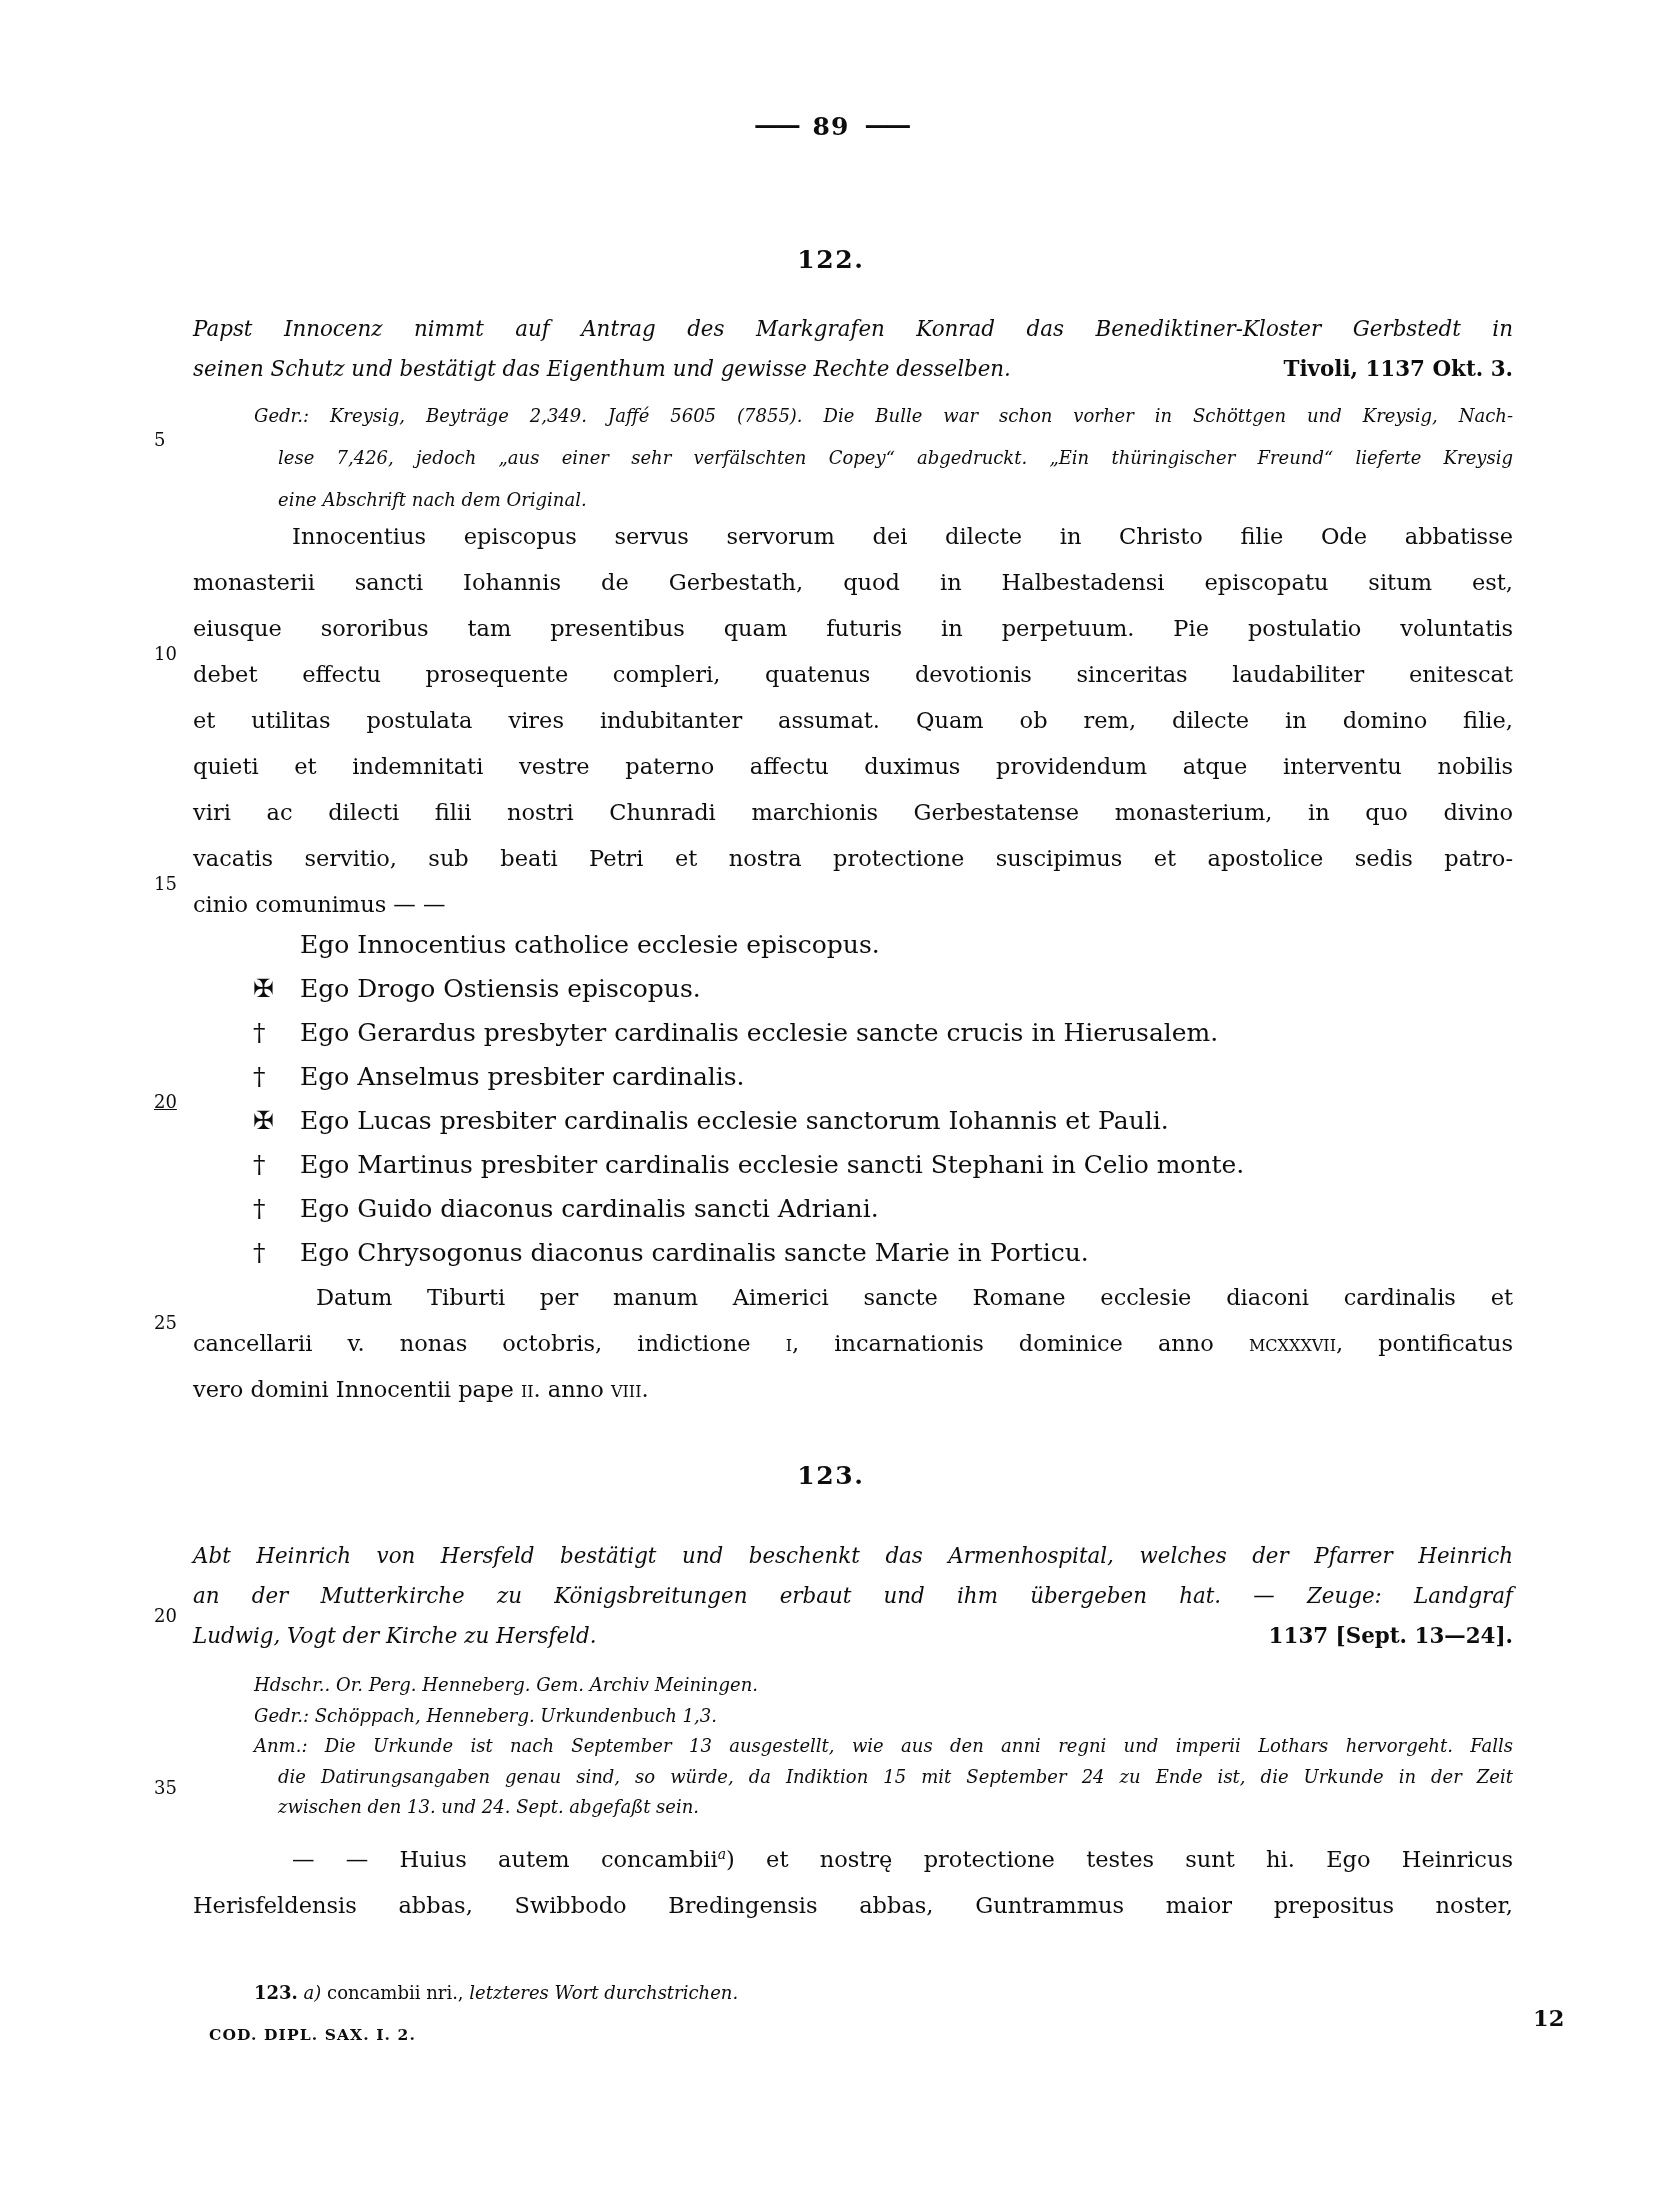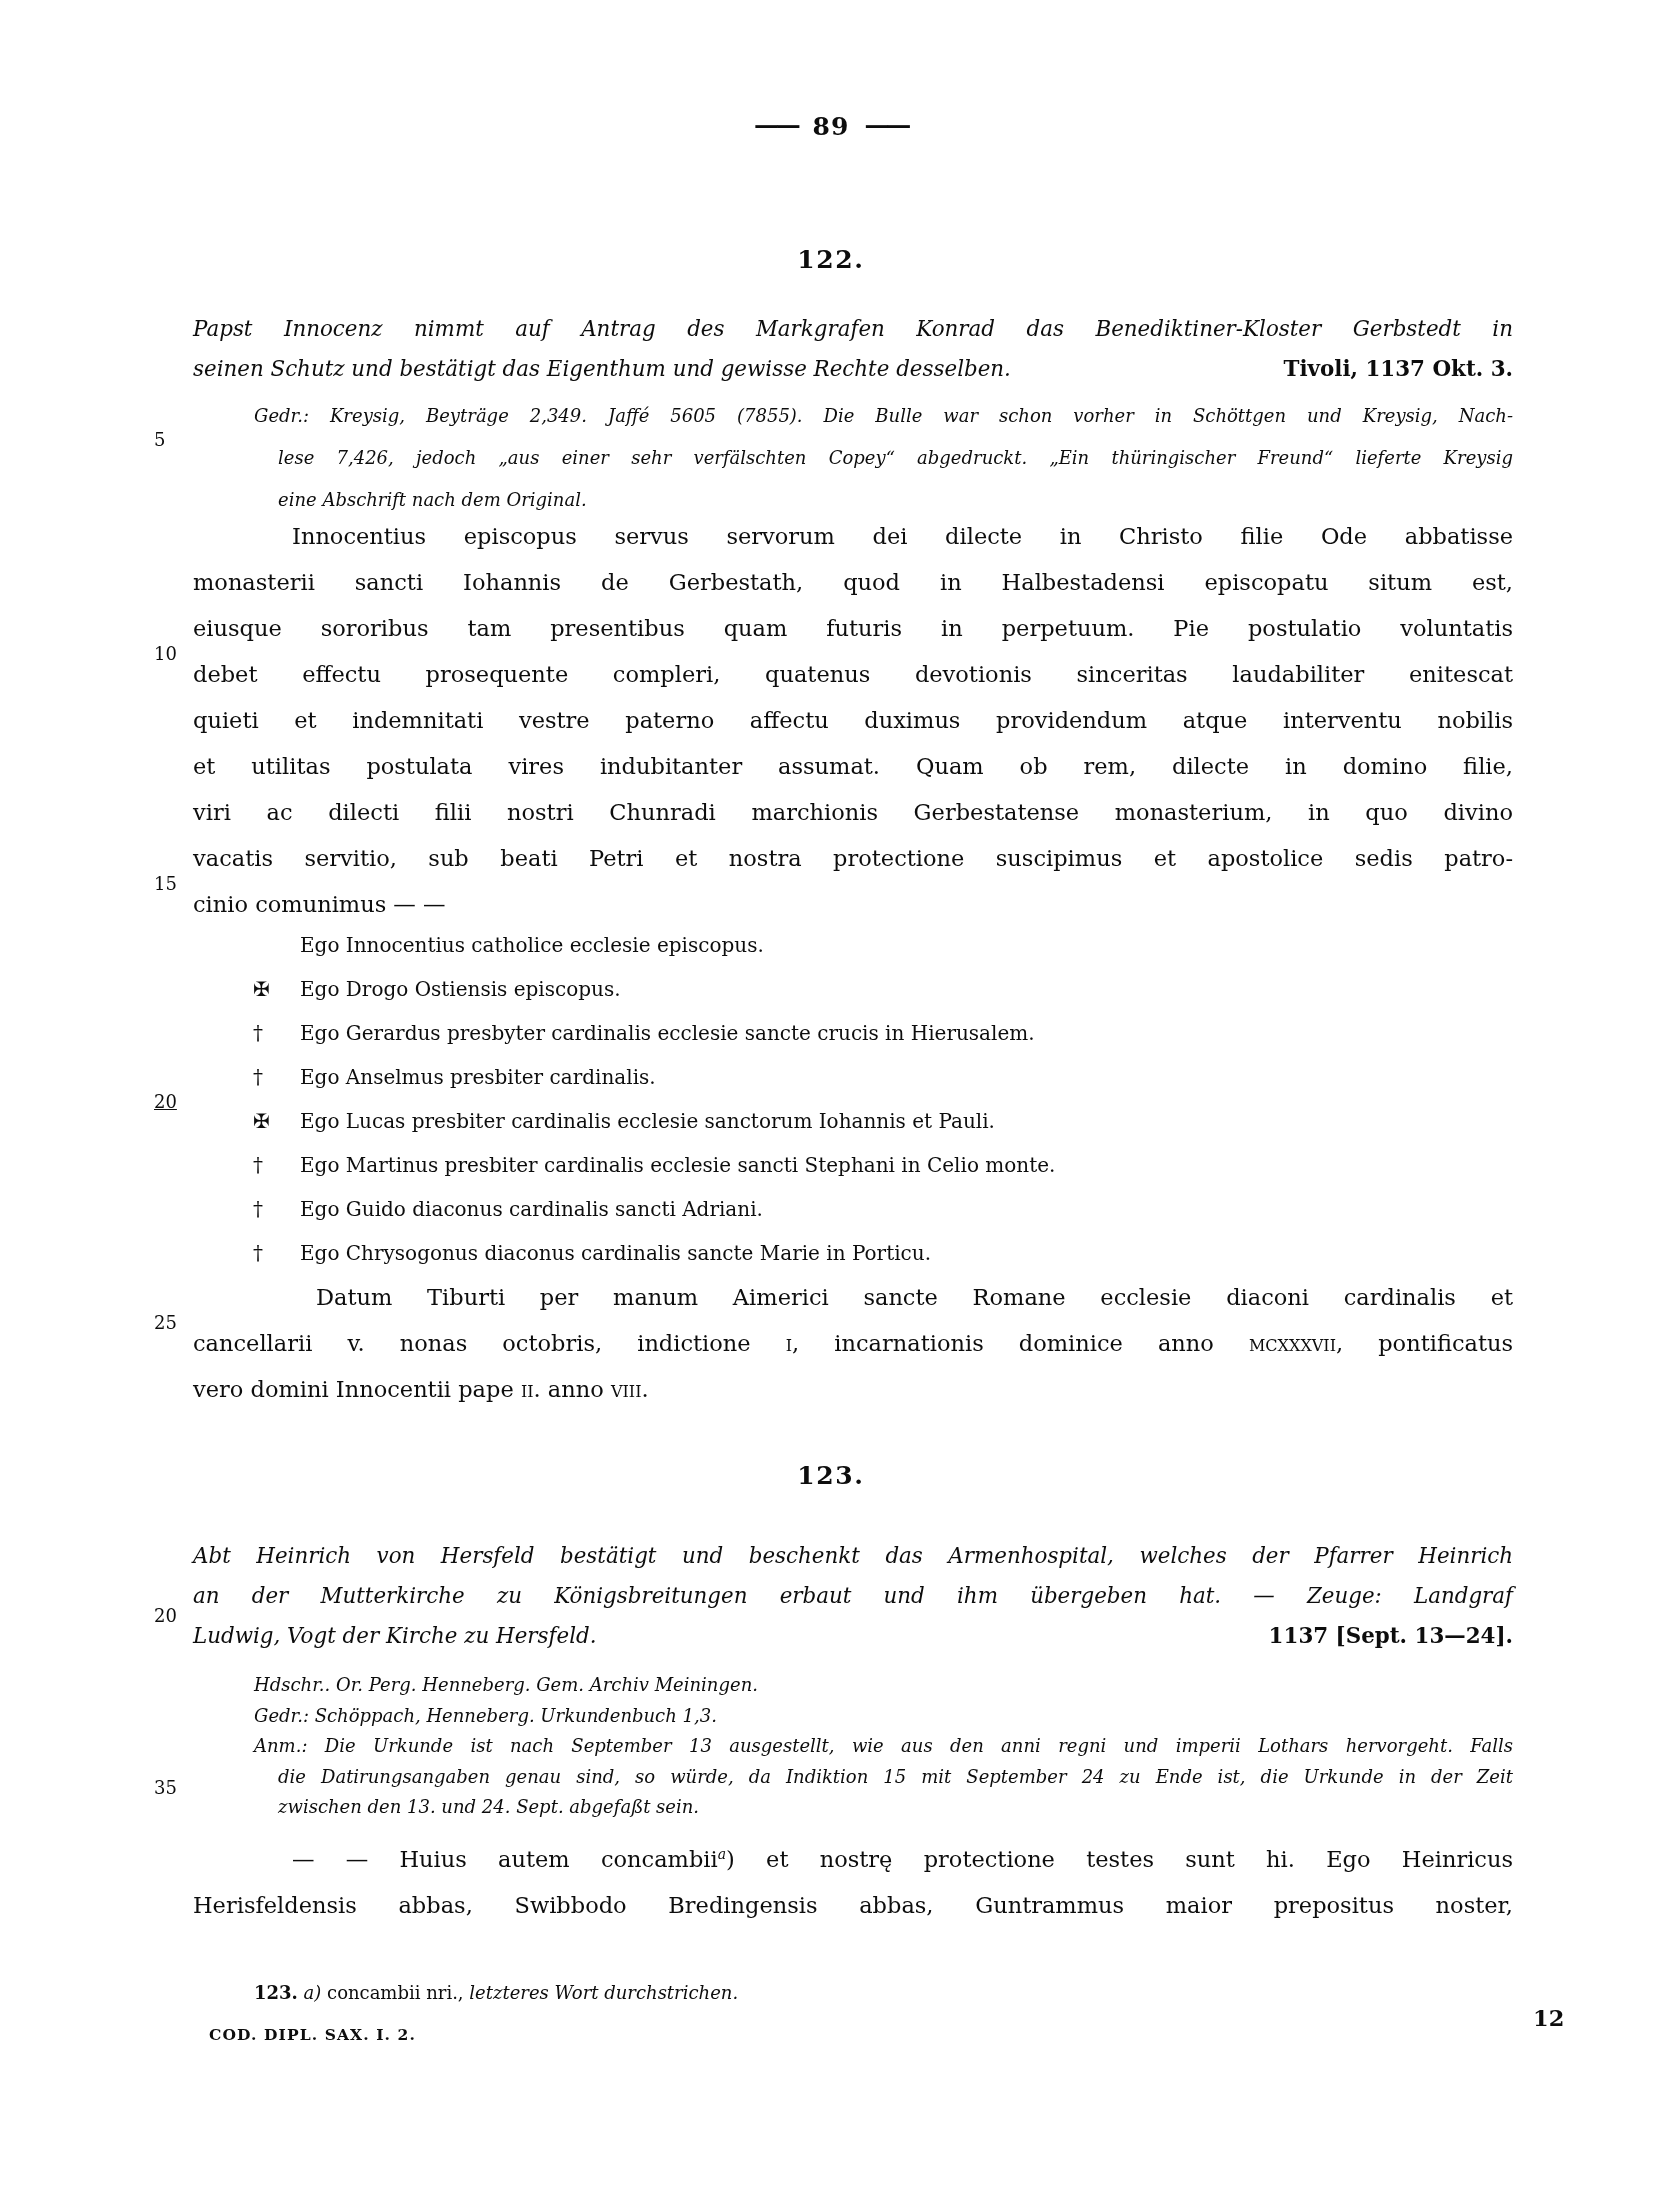--- a/index.html
+++ b/index.html
@@ -25,21 +25,21 @@
   .bolddate{font-style:normal;font-weight:bold;font-size:21.4px;white-space:nowrap;}
   
   .notes{left:254px;width:1259px;font-style:italic;font-size:18px;}
   .gedr{line-height:42px;}
   .anm{line-height:30.5px;}
   .hang{padding-left:24px;}
   
   .latin{left:193px;width:1320px;font-size:22.5px;line-height:46px;}
   .indent{text-indent:99px;}
   
-  .subs{left:300px;width:1213px;font-size:20px;line-height:44px;}
+  .subs{left:300px;width:1213px;font-size:25px;line-height:44px;}
   .subline{position:relative;}
   .cross{position:absolute;left:-47px;top:0;}
   
   .sc{font-variant:small-caps;}
   sup.fnmark{font-size:14px;font-style:italic;vertical-align:super;line-height:0;}
   
   .lineno{position:absolute;left:154px;width:48px;font-size:18px;text-align:left;}
   
   .footnote{left:254px;width:1259px;font-size:18px;line-height:27px;}
   .fn-num{font-weight:bold;}
@@ -70,22 +70,22 @@
     <div class="jline">Gedr.: Kreysig, Beyträge 2,349. Jaffé 5605 (7855). Die Bulle war schon vorher in Schöttgen und Kreysig, Nach-</div>
     <div class="jline hang">lese 7,426, jedoch „aus einer sehr verfälschten Copey“ abgedruckt. „Ein thüringischer Freund“ lieferte Kreysig</div>
     <div class="hang">eine Abschrift nach dem Original.</div>
   </div>
 
   <div class="abs latin" style="top:493px;">
     <div class="jline indent">Innocentius episcopus servus servorum dei dilecte in Christo filie Ode abbatisse</div>
     <div class="jline">monasterii sancti Iohannis de Gerbestath, quod in Halbestadensi episcopatu situm est,</div>
     <div class="jline">eiusque sororibus tam presentibus quam futuris in perpetuum.  Pie postulatio voluntatis</div>
     <div class="jline">debet effectu prosequente compleri, quatenus devotionis sinceritas laudabiliter enitescat</div>
+    <div class="jline">et utilitas postulata vires indubitanter assumat.  Quam ob rem, dilecte in domino filie,</div>
     <div class="jline">quieti et indemnitati vestre paterno affectu duximus providendum atque interventu nobilis</div>
-    <div class="jline">et utilitas postulata vires indubitanter assumat.  Quam ob rem, dilecte in domino filie,</div>
     <div class="jline">viri ac dilecti filii nostri Chunradi marchionis Gerbestatense monasterium, in quo divino</div>
     <div class="jline">vacatis servitio, sub beati Petri et nostra protectione suscipimus et apostolice sedis patro-</div>
     <div>cinio comunimus — —</div>
   </div>
 
   <div class="abs subs" style="top:903px;">
     <div class="subline">
       <span>Ego Innocentius catholice ecclesie episcopus.</span>
     </div>
     <div class="subline">

